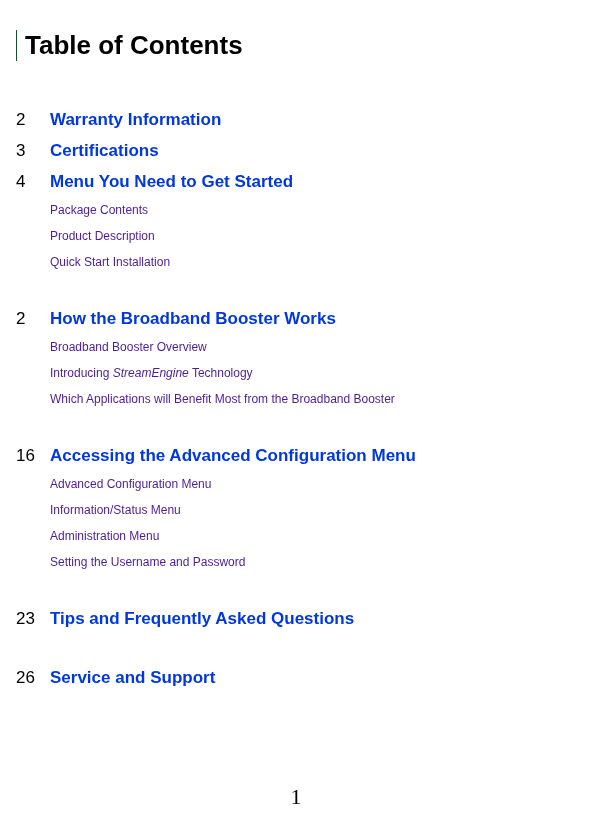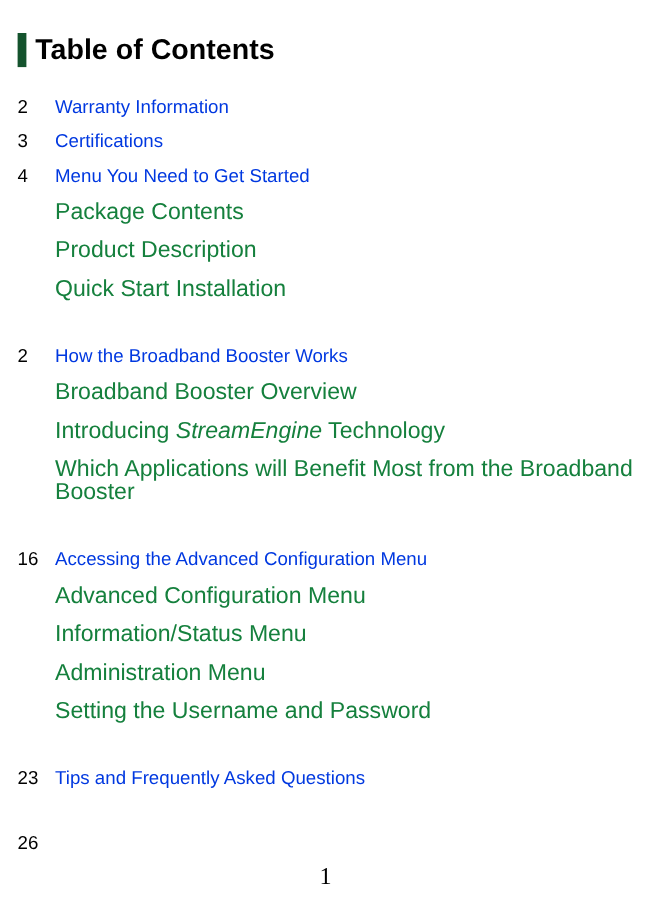--- a/index.html
+++ b/index.html
@@ -6,23 +6,23 @@
   body {
     width: 592px;
     height: 828px;
     background: #fff;
     font-family: Arial, Helvetica, sans-serif;
     color: #000;
     position: relative;
     padding: 30px 10px 0 16px;
   }
   .title-wrap {
-    border-left: 8px solid #14532d;
+    border-left: 1px solid #14532d;
     padding-left: 8px;
-    margin-bottom: 28px;
+    margin-bottom: 50px;
   }
   .title {
     font-size: 26px;
     font-weight: bold;
   }
   .toc {
     font-size: 17px;
     line-height: 1.0;
   }
   .row {
@@ -32,27 +32,27 @@
   }
   .pgnum {
     width: 34px;
     flex: 0 0 34px;
     text-align: left;
     color: #000;
     font-size: 17px;
   }
   .chapter {
     color: #0038e0;
-    font-weight: normal;
+    font-weight: bold;
     font-size: 17px;
   }
   .sub {
     margin-left: 34px;
-    color: #15803d;
-    font-size: 21px;
+    color: #4c1d95;
+    font-size: 12px;
     margin-bottom: 14px;
   }
   .section-gap { height: 28px; }
   .italic { font-style: italic; }
   .page-number {
     position: absolute;
     bottom: 18px;
     left: 0;
     width: 100%;
     text-align: center;
@@ -114,17 +114,18 @@
 
   <div class="row">
     <span class="pgnum">23</span>
     <a class="chapter">Tips and Frequently Asked Questions</a>
   </div>
 
   <div class="section-gap"></div>
 
   <div class="row">
     <span class="pgnum">26</span>
+    <a class="chapter">Service and Support</a>
   </div>
 
 </div>
 
 <div class="page-number">1</div>
 
 </body></html>

